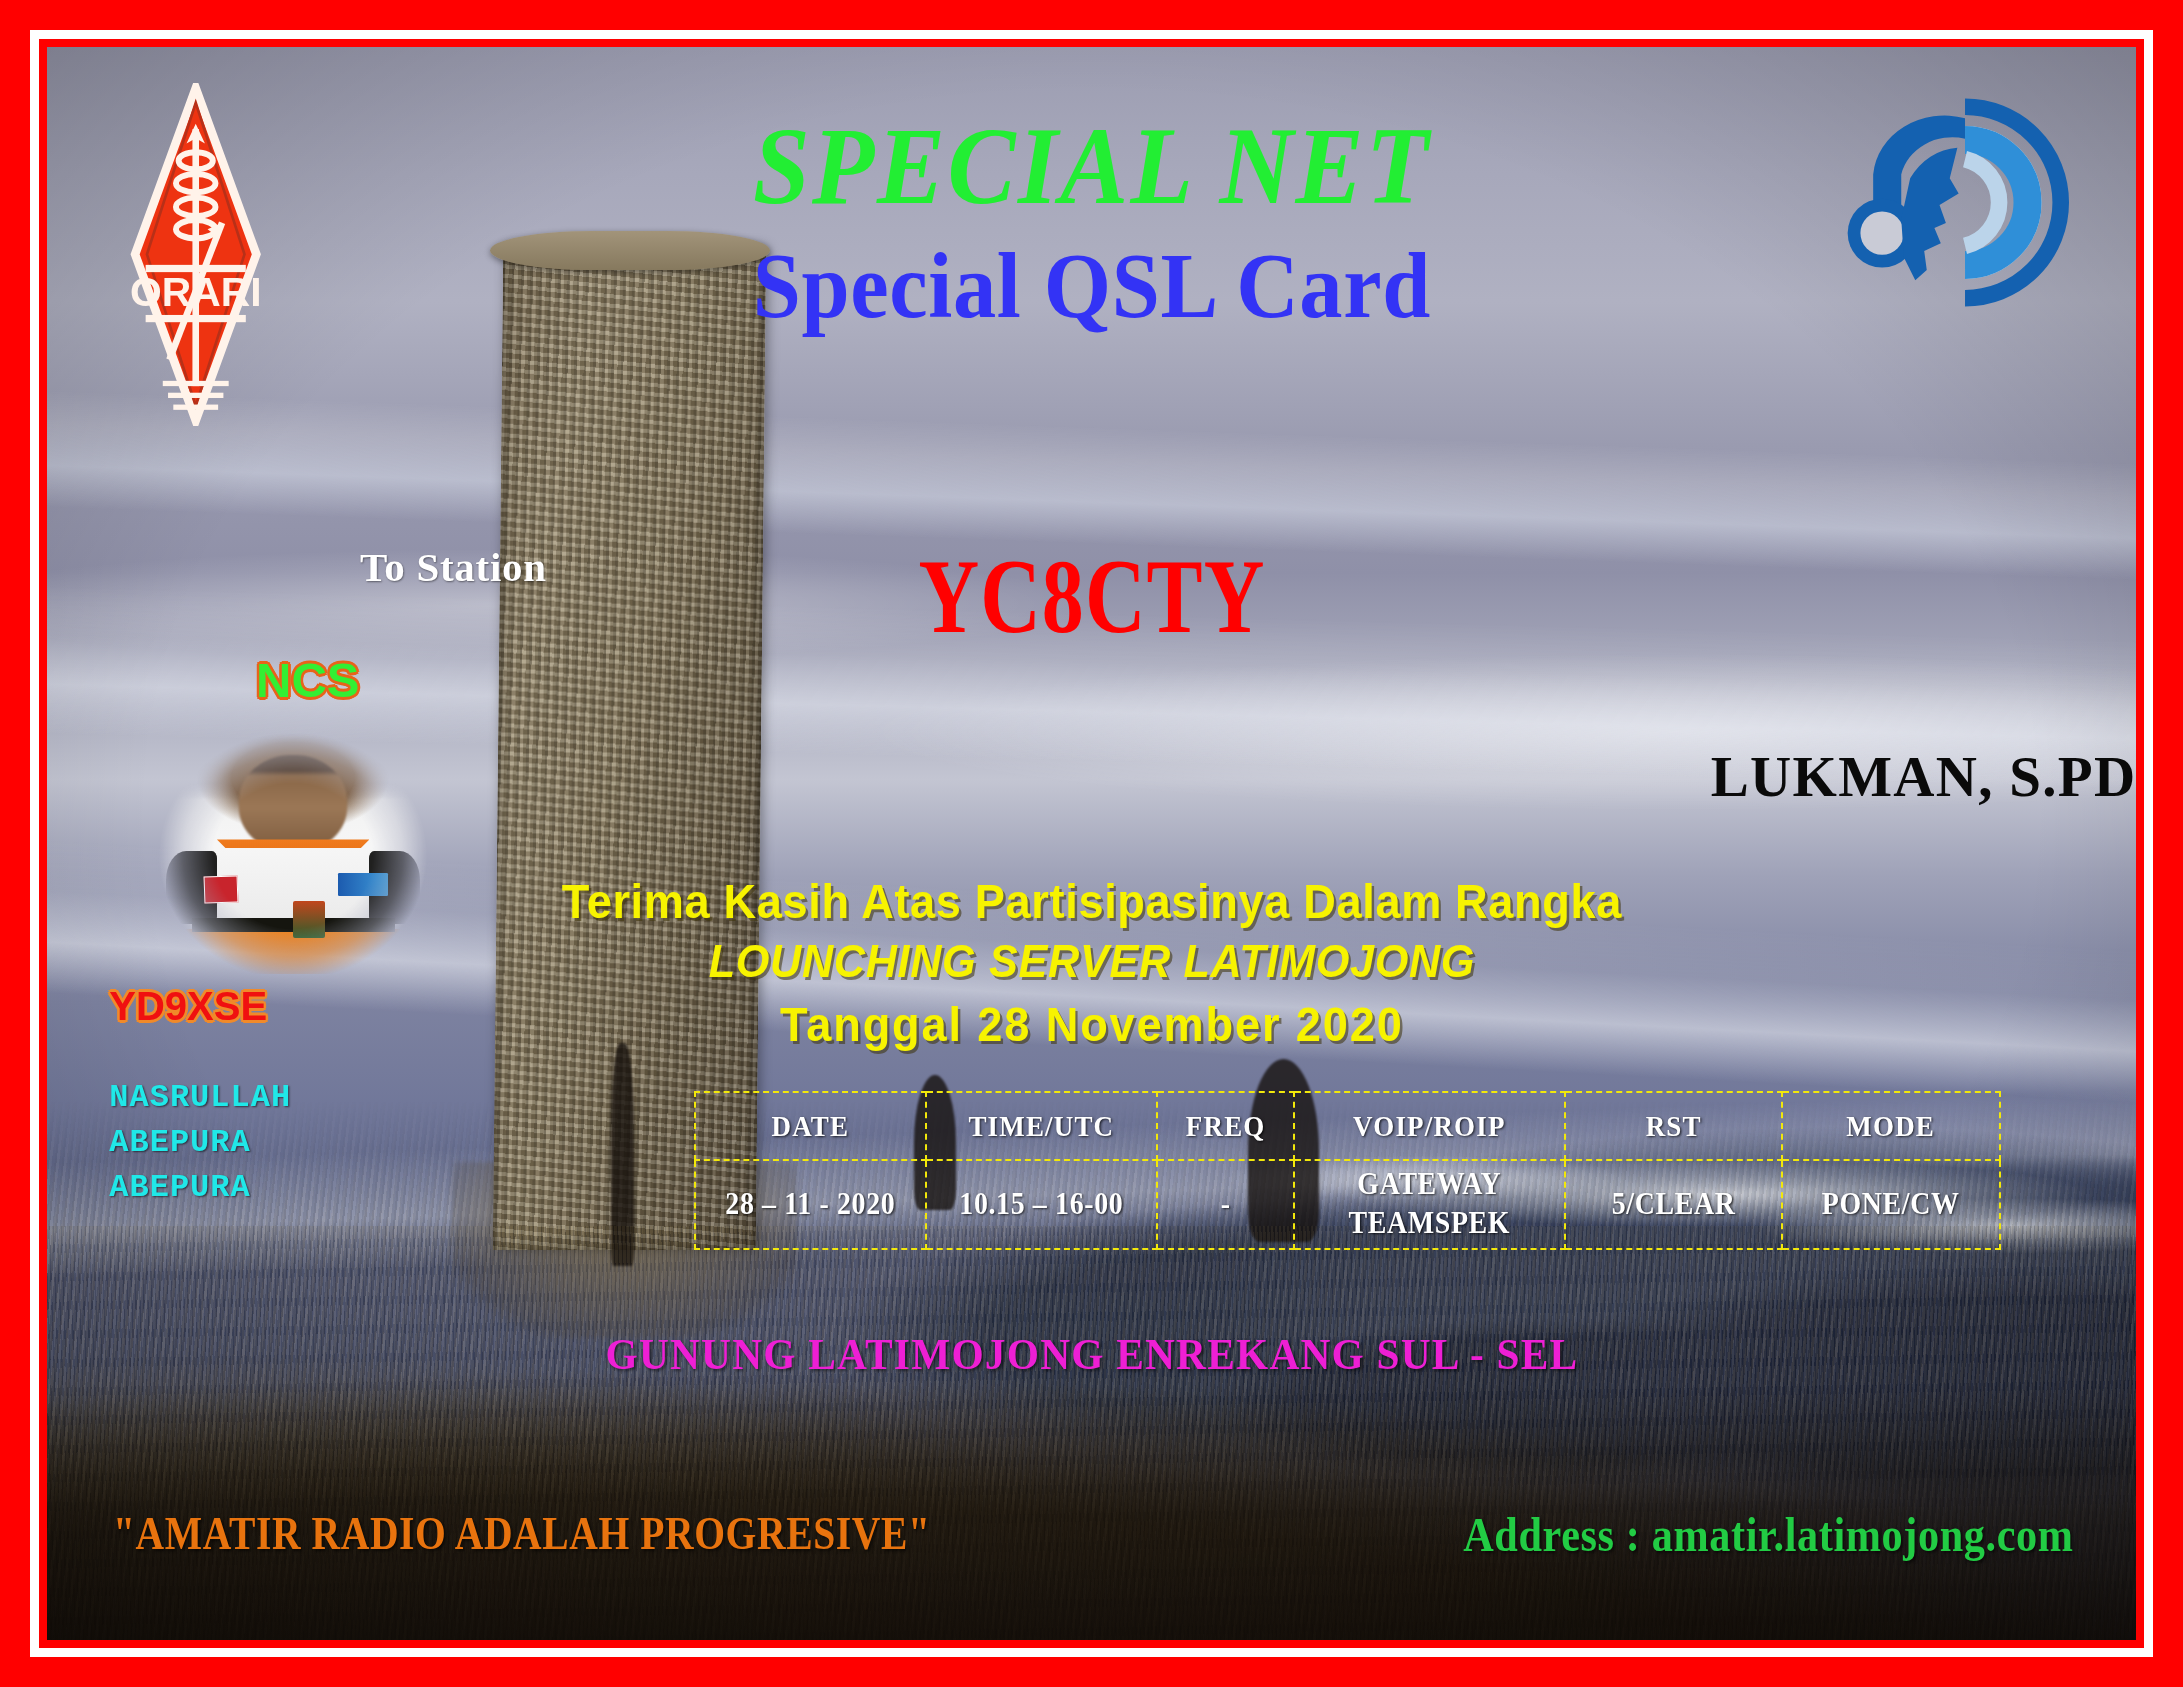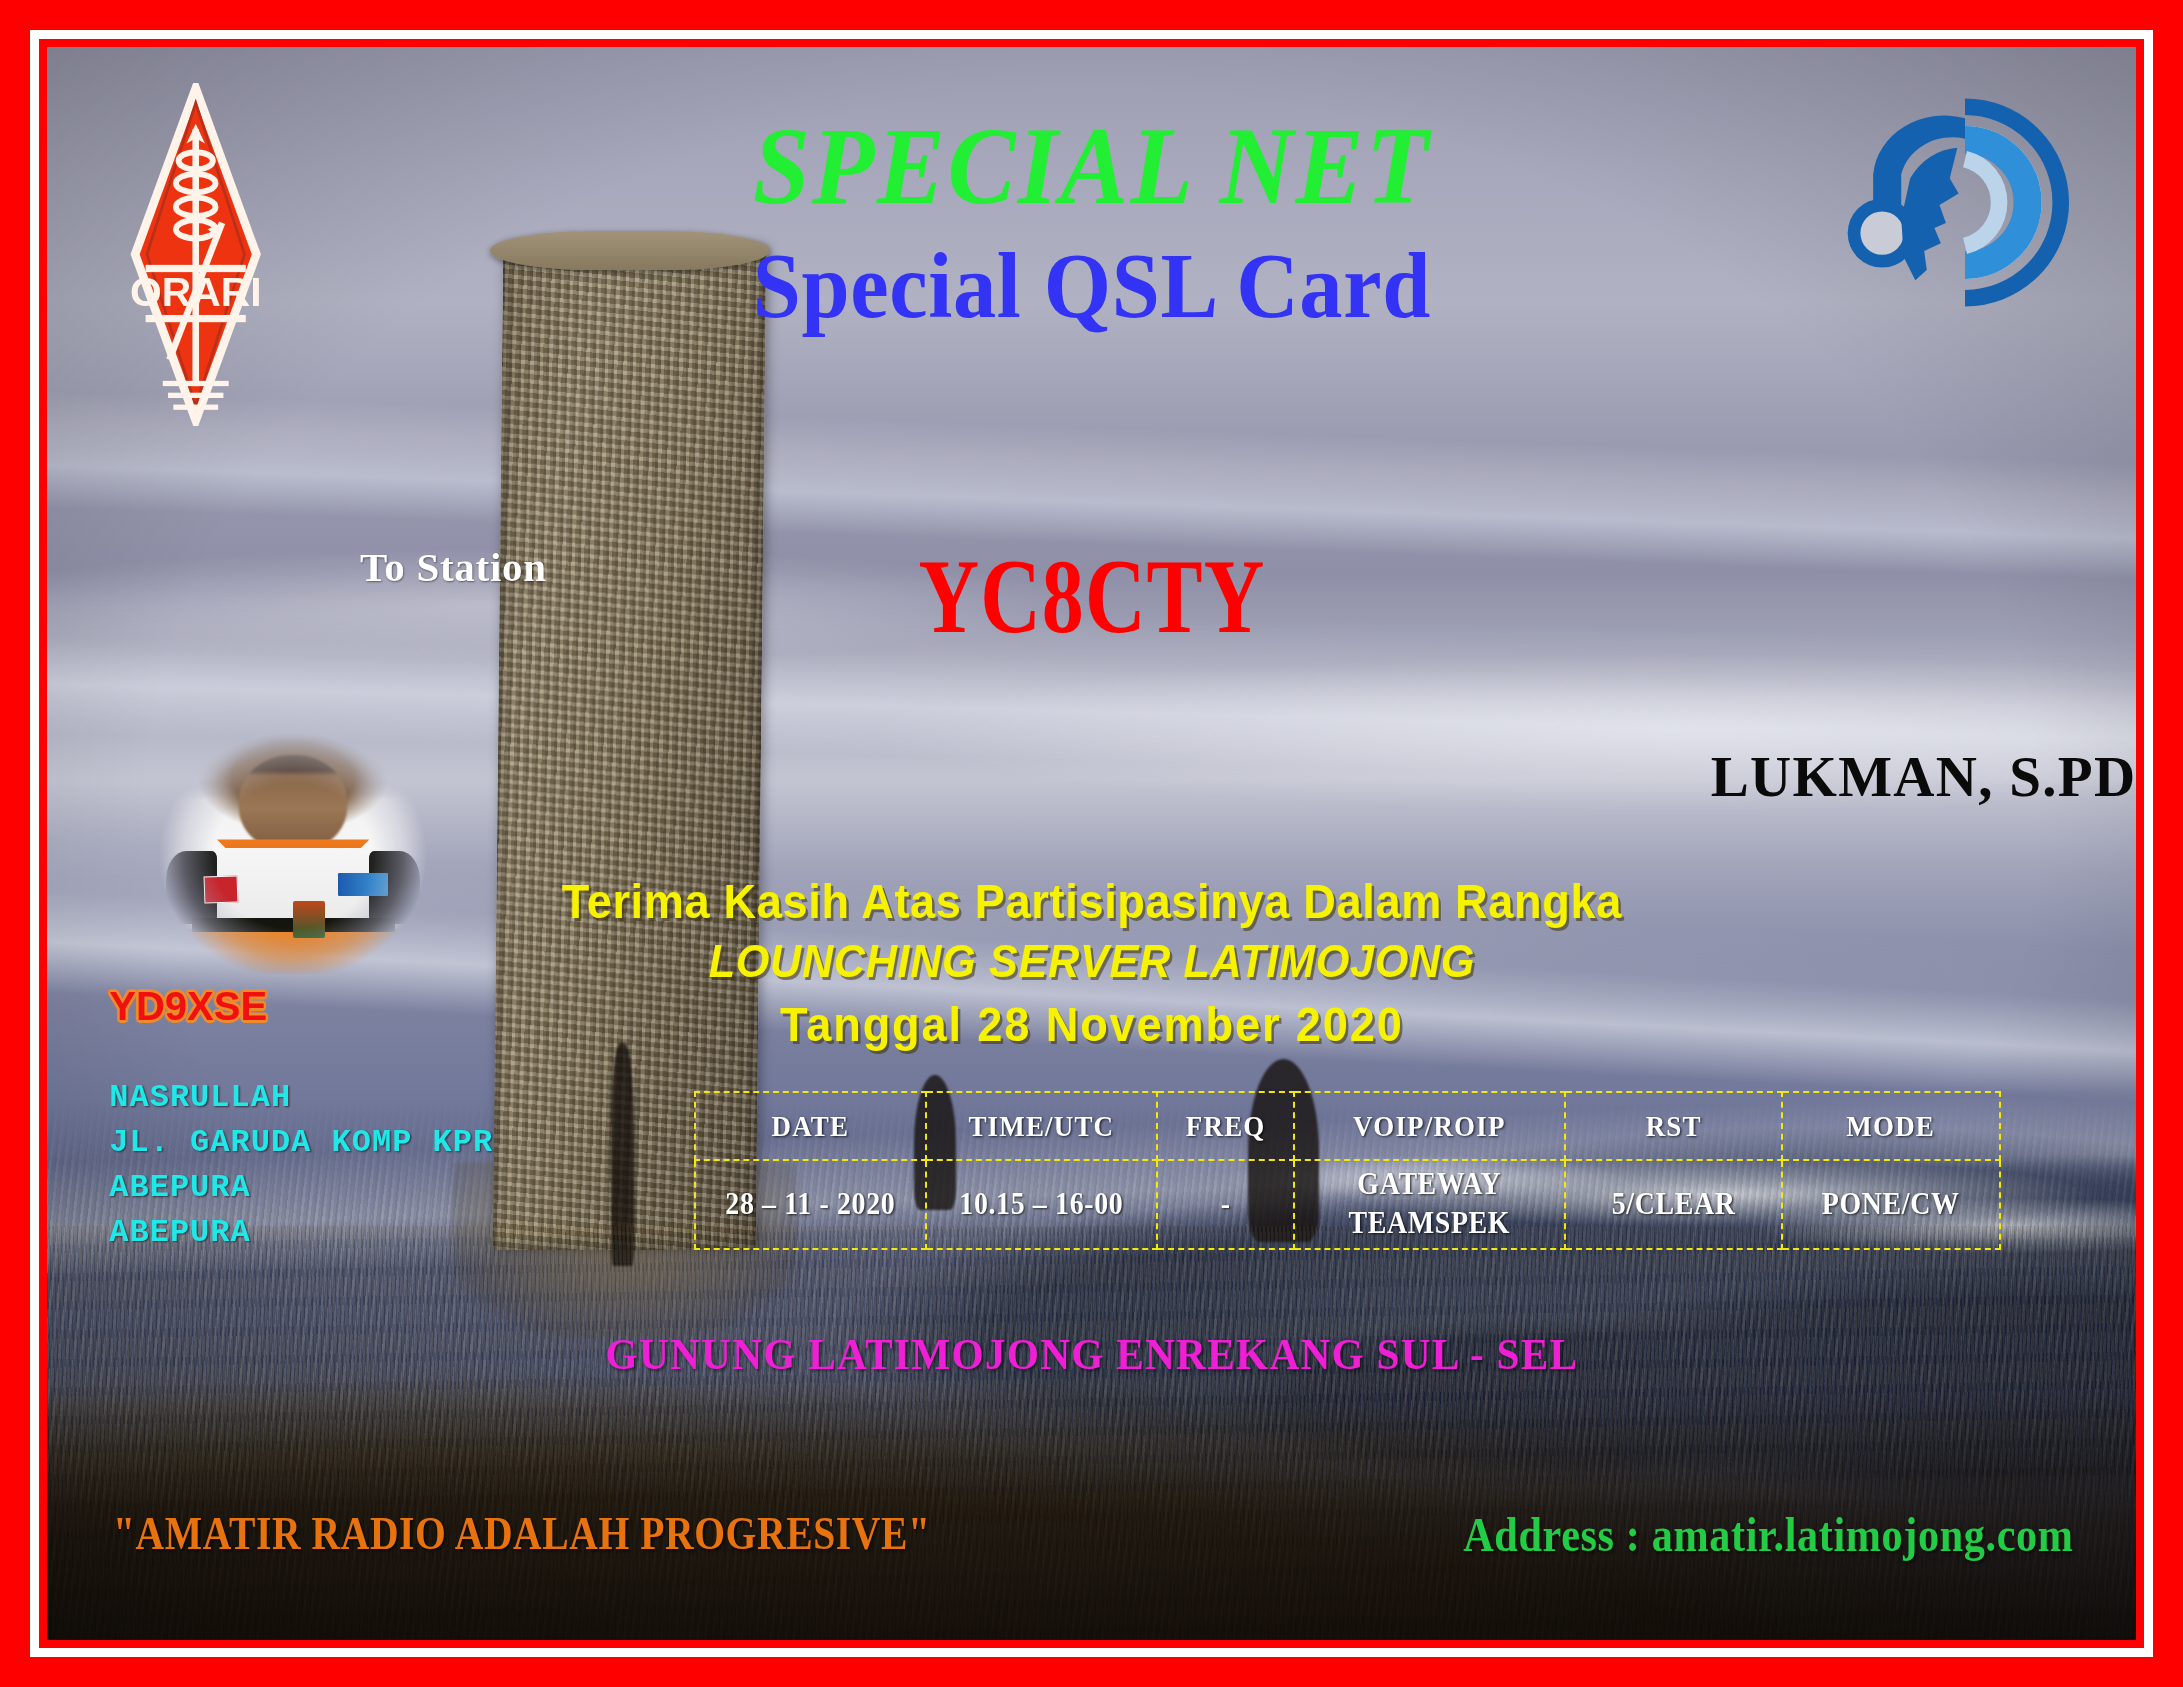--- a/index.html
+++ b/index.html
@@ -336,20 +336,21 @@
 
           <div class="abs" id="to-station">To Station</div>
 
           <div class="abs" id="callsign">YC8CTY</div>
           <div class="abs" id="opname">LUKMAN, S.PD</div>
 
           <div class="abs ylw" id="thanks1">Terima Kasih Atas Partisipasinya Dalam Rangka</div>
           <div class="abs ylw" id="thanks2">LOUNCHING SERVER LATIMOJONG</div>
           <div class="abs ylw" id="thanks3">Tanggal  28  November  2020</div>
 
+          <div class="abs" id="ncs-label">NCS</div>
 
           <div class="abs" id="op-photo">
 
             <div class="ph" style="left:33%;top:14%;width:34%;height:34%;border-radius:48% 48% 45% 45%;
                         background:linear-gradient(180deg,#4a3526 0%,#4a3526 16%,#8a6748 22%,#9b7756 55%,#7d5c3f 100%);
                         filter:blur(0.8px);"></div>
 
             <div class="ph" style="left:26%;top:44%;width:48%;height:12%;
                         background:linear-gradient(180deg,#F07B1E,#E06A12);
                         clip-path:polygon(0 0,100% 0,78% 100%,22% 100%);filter:blur(0.7px);"></div>
@@ -369,21 +370,20 @@
 
             <div class="ph" style="right:20%;top:56%;width:16%;height:8%;background:linear-gradient(90deg,#1C5BAF,#3F9AD8);border-radius:1.3px;"></div>
 
             <div class="ph" style="left:50%;top:66%;width:10%;height:13%;background:linear-gradient(180deg,#C1461D,#2F5D2B);border-radius:2px;"></div>
           </div>
 
           <div class="abs" id="op-callsign">YD9XSE</div>
 
           <div class="abs" id="addr">
             <div>NASRULLAH</div>
-            <div>JL. GARUDA KOMP KPR</div>
             <div>ABEPURA</div>
             <div>ABEPURA</div>
           </div>
 
           <table id="qso-table">
             <thead>
               <tr>
                 <th class="col-date">DATE</th>
                 <th class="col-time">TIME/UTC</th>
                 <th class="col-freq">FREQ</th>

